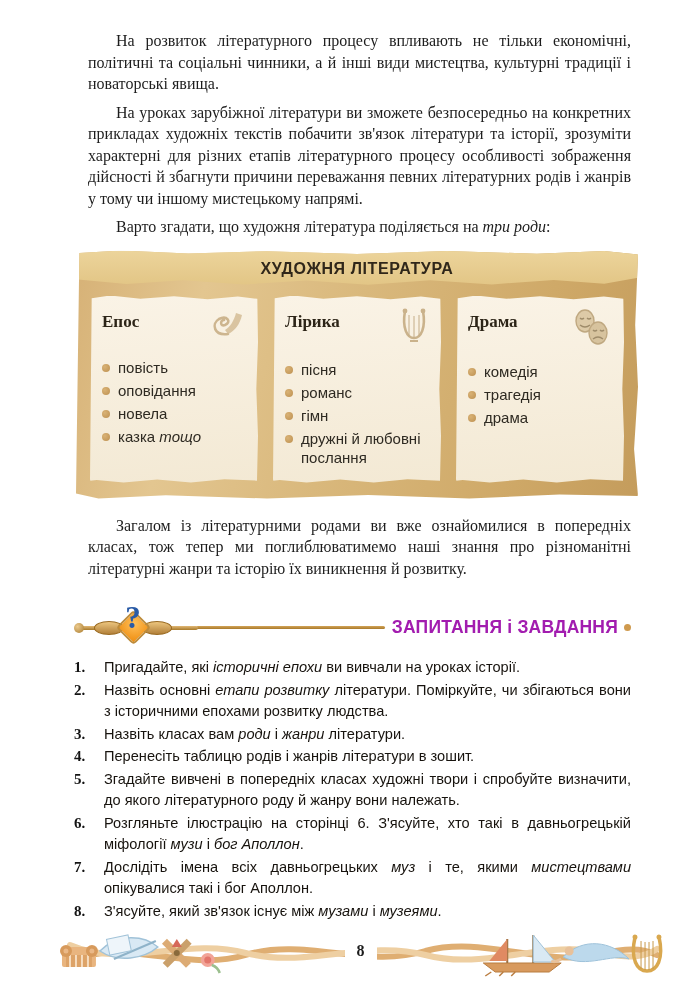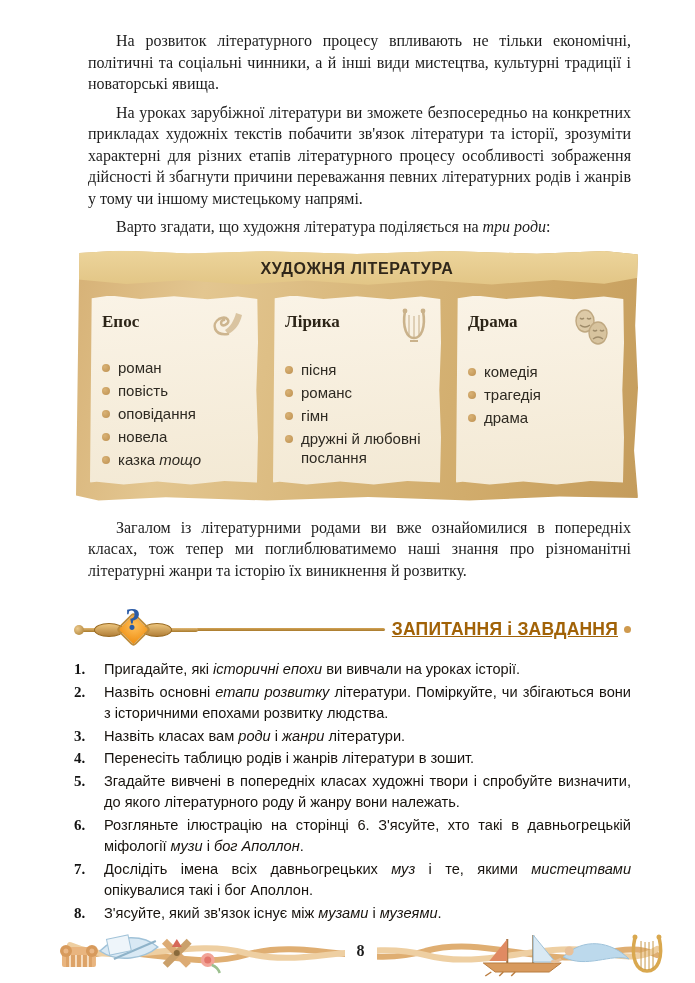--- a/index.html
+++ b/index.html
@@ -57,21 +57,21 @@
   .leaf.l1{left:20px;} .leaf.l2{left:68px;}
   .diamond{position:absolute;left:47px;top:6px;width:25px;height:25px;transform:rotate(45deg);
         background:radial-gradient(circle at 40% 35%,#ffc05a,#ee8d10);
         border:2px solid #bd8b3a;border-radius:4px;box-sizing:border-box;}
   .qmark{position:absolute;left:45px;top:-8px;width:28px;text-align:center;
         font-family:"Liberation Serif",serif;font-weight:bold;font-size:31px;line-height:34px;
         color:#2a5ba6;}
   .qline{flex:1;height:3px;margin:0 7px 0 2px;border-radius:2px;
         background:linear-gradient(#d3a357,#a87a2c);}
   .qtitle{font-family:"Liberation Sans","DejaVu Sans",sans-serif;font-weight:bold;
-        font-size:17.5px;color:#a16207;letter-spacing:.2px;white-space:nowrap;text-decoration:underline;}
+        font-size:17.5px;color:#a21caf;letter-spacing:.2px;white-space:nowrap;}
   .qdot{flex:none;width:7px;height:7px;border-radius:50%;background:#cf9a4e;margin-left:6px;}
 
   
   .qlist{margin:10px 0 0 -14px;}
   .qitem{display:flex;margin:1px 0;}
   .qnum{flex:none;width:30px;font-family:"Liberation Serif",serif;font-weight:bold;
         font-size:15px;line-height:21.5px;color:#141414;}
   .qtext{font-family:"Liberation Sans","DejaVu Sans",sans-serif;font-size:14.6px;
         line-height:21.5px;color:#17130e;text-align:justify;hyphens:auto;}
 
@@ -101,24 +101,20 @@
       <div class="cards">
           <div class="card">
             <div class="card-head">
               <span class="card-title">Епос</span>
               <span class="card-icon"><svg width="42" height="36" viewBox="0 0 42 36">
                   <path d="M22,26 C8,28 5,16 13,11 C21,7 26,14 19,17 C14,19 14,12 18,12" fill="none" stroke="#c6ab80" stroke-width="2.6" stroke-linecap="round"></path>
                   <path d="M22,26 C29,23 34,16 36,7 L30,5 C28,13 24,19 19,22 Z" fill="#cdb388" opacity="0.85"></path>
                 </svg></span>
             </div>
             <ul class="card-list">
-              <li class="card-item">
-                <span class="dot"></span>
-                <span><span>роман</span></span>
-              </li>
               <li class="card-item">
                 <span class="dot"></span>
                 <span><span>повість</span></span>
               </li>
               <li class="card-item">
                 <span class="dot"></span>
                 <span><span>оповідання</span></span>
               </li>
               <li class="card-item">
                 <span class="dot"></span>

